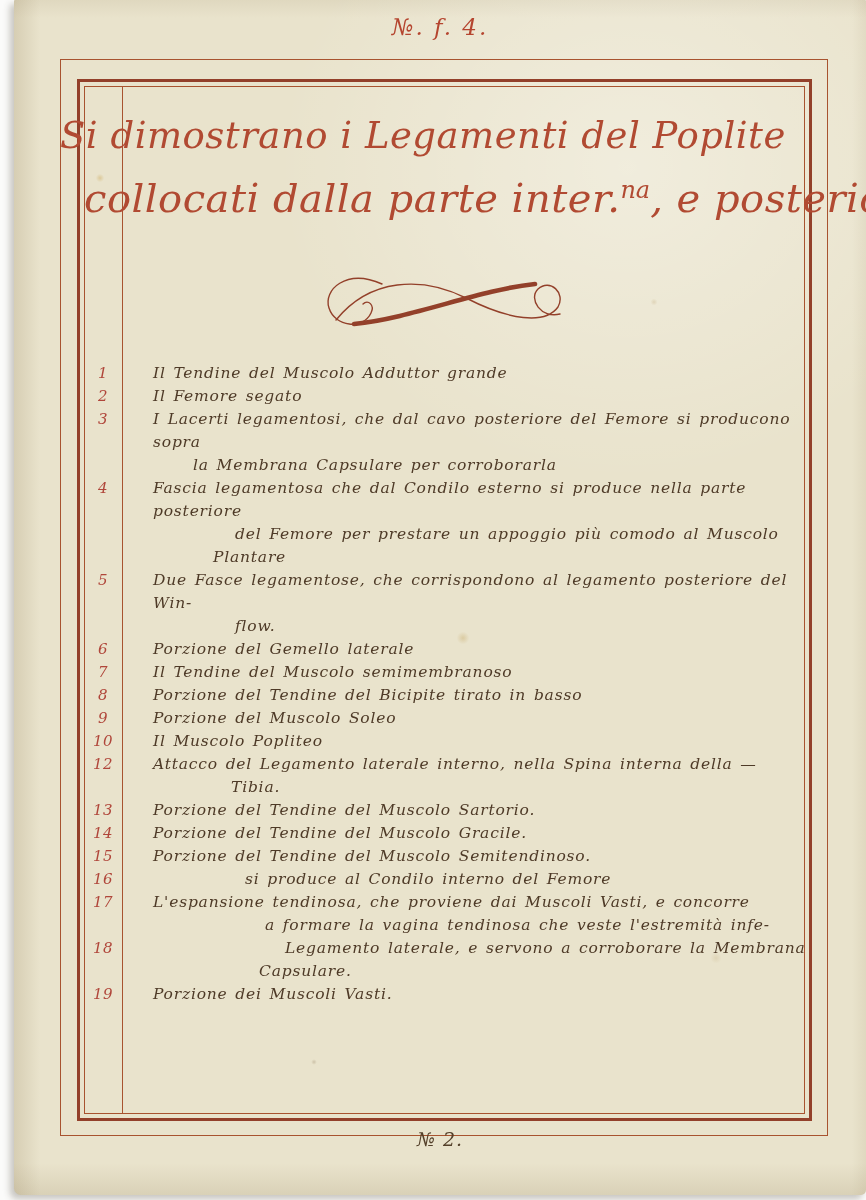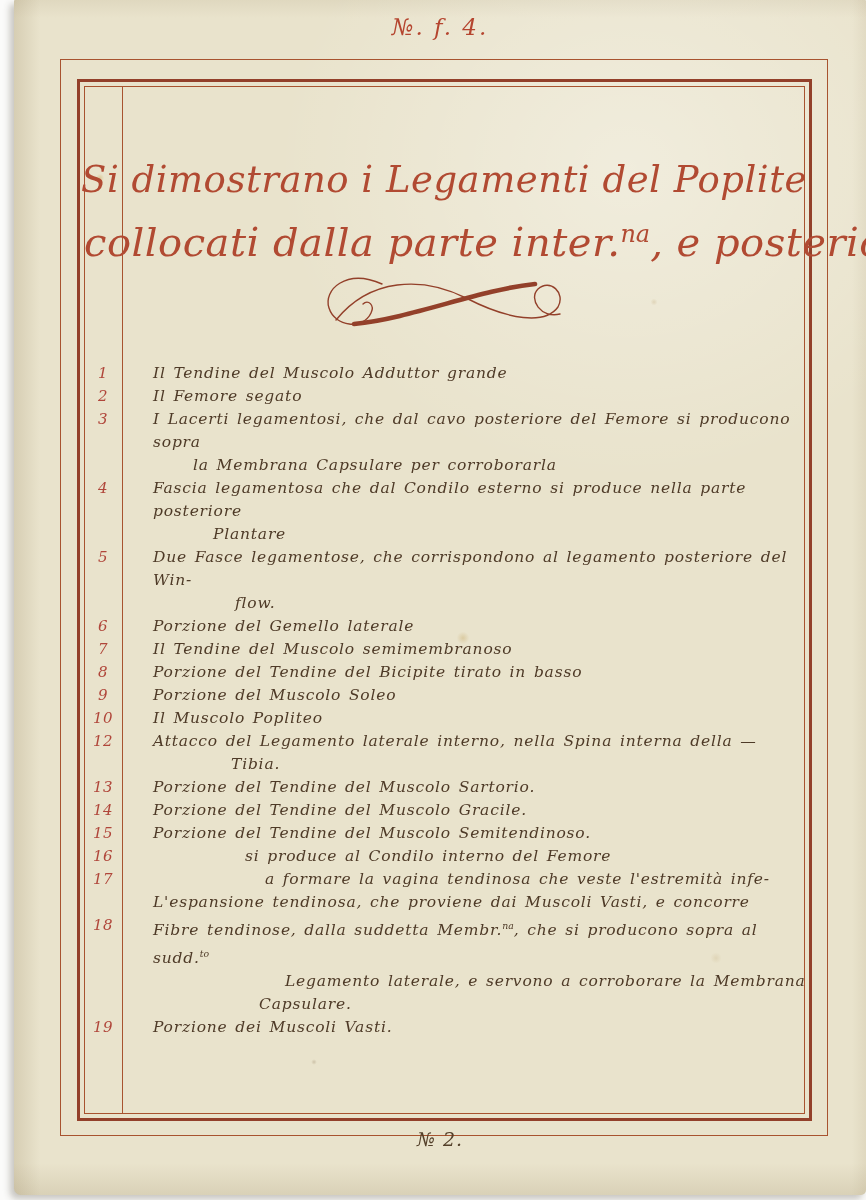--- a/index.html
+++ b/index.html
@@ -31,22 +31,22 @@
 
   .frame-outer { position:absolute; left:46px; top:59px; width:768px; height:1077px;
     border:1.5px solid #a8532f; }
   .frame-thick { position:absolute; left:63px; top:79px; width:735px; height:1042px;
     border:3px solid #93402a; }
   .frame-inner { position:absolute; left:70px; top:86px; width:721px; height:1028px;
     border:1px solid #a8532f; }
   .col-rule { position:absolute; left:108px; top:87px; width:1px; height:1026px;
     background:#a8532f; }
 
-  .title-block { position:absolute; left:46px; top:114px; width:768px; text-align:center;
-    color:#b14a32; font-style:italic; white-space:nowrap;margin-top:44px; }
+  .title-block { position:absolute; left:46px; top:114px; width:768px; text-align:left;
+    color:#b14a32; font-style:italic; white-space:nowrap; }
   .title-l1 { font-size:37px; letter-spacing:.5px; }
   .title-l2 { font-size:40px; margin-top:18px; letter-spacing:.5px;padding-left:24px; }
   .title-l2 sup, .txt sup { font-size:60%; vertical-align:super; letter-spacing:0; }
 
   .flourish-wrap { position:absolute; left:46px; top:270px; width:768px; text-align:center; }
   .flourish-wrap svg { display:inline-block; }
 
   .legend { position:absolute; left:70px; top:362px; width:722px; }
   .row { display:flex; align-items:flex-start; }
   .num { flex:none; width:38px; text-align:center; color:#b0463a; font-style:italic;
@@ -102,20 +102,21 @@
       <div class="txt">
         <div>I Lacerti legamentosi, che dal cavo posteriore del Femore si producono sopra</div>
         <div style="padding-left:40px">la Membrana Capsulare per corroborarla</div>
       </div>
     </div>
 
     <div class="row">
       <div class="num">4</div>
       <div class="txt">
         <div>Fascia legamentosa che dal Condilo esterno si produce nella parte posteriore</div>
+        <div style="padding-left:82px">del Femore per prestare un appoggio più comodo al Muscolo</div>
         <div style="padding-left:60px">Plantare</div>
       </div>
     </div>
 
     <div class="row">
       <div class="num">5</div>
       <div class="txt">
         <div>Due Fasce legamentose, che corrispondono al legamento posteriore del Win-</div>
         <div style="padding-left:82px">flow.</div>
       </div>
@@ -189,29 +190,28 @@
     <div class="row">
       <div class="num">16</div>
       <div class="txt">
         <div style="padding-left:92px">si produce al Condilo interno del Femore</div>
       </div>
     </div>
 
     <div class="row">
       <div class="num">17</div>
       <div class="txt">
+        <div>L'espansione tendinosa, che proviene dai Muscoli Vasti, e concorre</div>
         <div style="padding-left:112px">a formare la vagina tendinosa che veste l'estremità infe-</div>
-        <div>L'espansione tendinosa, che proviene dai Muscoli Vasti, e concorre</div>
       </div>
     </div>
 
     <div class="row">
       <div class="num">18</div>
       <div class="txt">
-        <div><span>Fibre tendinose, dalla suddetta Membr.</span><sup>na</sup><span>, che si producono sopra al sudd.</span><sup>to</sup></div>
         <div style="padding-left:132px">Legamento laterale, e servono a corroborare la Membrana</div>
         <div style="padding-left:106px">Capsulare.</div>
       </div>
     </div>
 
     <div class="row">
       <div class="num">19</div>
       <div class="txt">
         <div>Porzione dei Muscoli Vasti.</div>
       </div>

